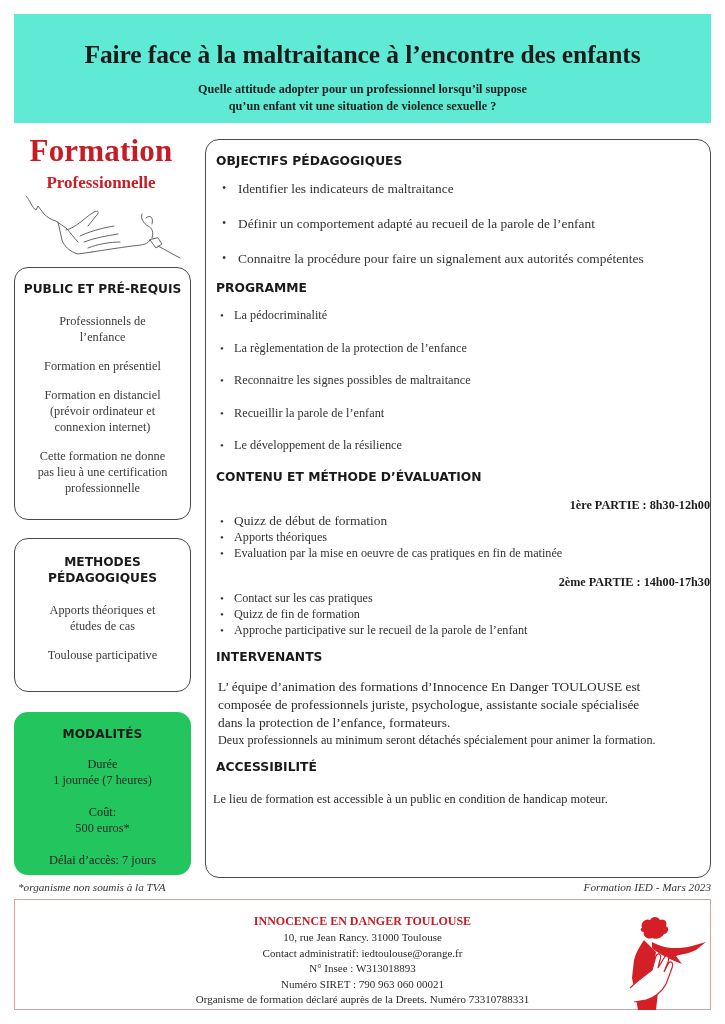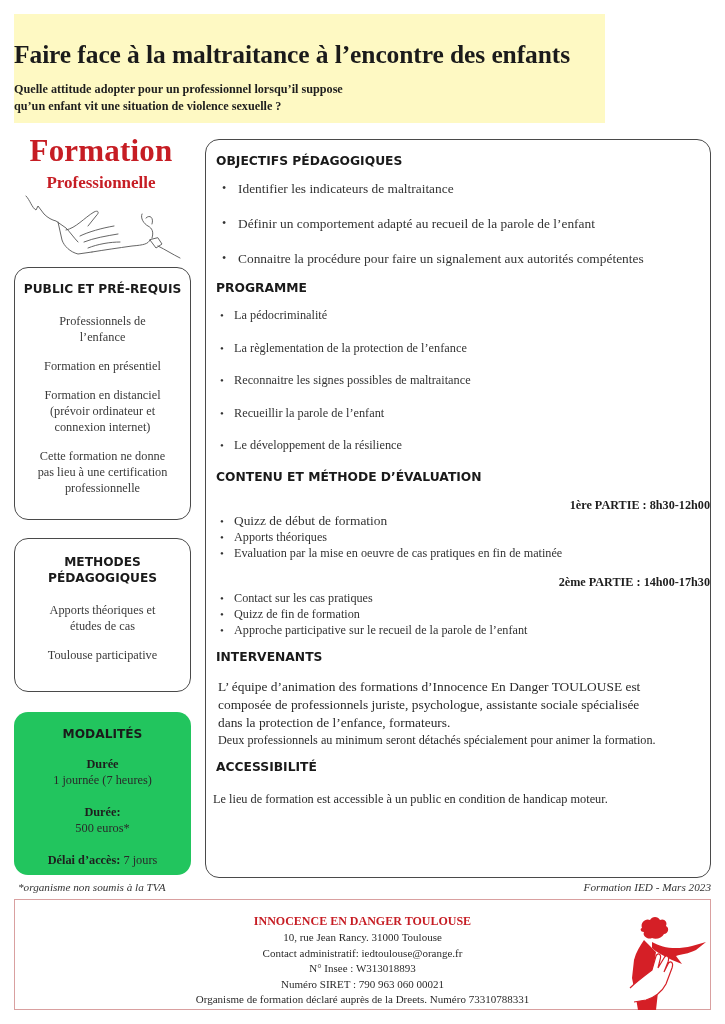--- a/index.html
+++ b/index.html
@@ -1,22 +1,22 @@
 <!DOCTYPE html>
 <html><head>
 <meta charset="utf-8">
 <style>
   * { box-sizing: border-box; margin: 0; padding: 0; }
   html, body { width: 725px; height: 1024px; background: #ffffff; overflow: hidden; }
   body { position: relative; font-family: "Liberation Serif", "DejaVu Serif", serif; color: #2a2a2a; }
 
   .banner {
-    position: absolute; left: 14px; top: 14px; width: 591px; height: 109px;
-    background: #fef9c3;
-    text-align: left;
+    position: absolute; left: 14px; top: 14px; width: 697px; height: 109px;
+    background: #5eead4;
+    text-align: center;
   }
   .banner .title {
     position: absolute; left: 0; right: 0; top: 26px;
     font-family: "Liberation Serif", serif; font-weight: bold; font-size: 25.5px; color: #1b1b1b;
     letter-spacing: -0.1px;
   }
   .banner .sub {
     position: absolute; left: 0; right: 0; top: 67px;
     font-family: "Liberation Serif", serif; font-weight: bold; font-size: 12.2px; color: #1e1e1e; line-height: 17px;
   }
@@ -43,21 +43,21 @@
 
   .box-public { top: 267px; height: 253px; padding-top: 13px; }
   .box-public .h { letter-spacing: 0; }
   .box-public p:first-of-type { margin-top: 16px; }
 
   .box-methodes { top: 538px; height: 154px; padding-top: 15px; }
   .box-methodes p:first-of-type { margin-top: 16px; }
 
   .box-modal { top: 712px; height: 163px; background: #22c55e; border: none; padding-top: 14px; color: #2a2a2a; }
   .box-modal .h { color: #1a1a1a; }
-  .box-modal .k { font-weight: bold; color: #1e1e1e; }
+  .box-modal .k { font-weight: normal; color: #1e1e1e; }
   .box-modal p { margin-top: 16px; }
 
   .footnote {
     position: absolute; left: 18px; top: 881px; font-style: italic; font-size: 11.2px; color: #333;
   }
   .signature {
     position: absolute; right: 14px; top: 881px; font-style: italic; font-size: 11.2px; color: #333;
   }
 
   .rbox {
@@ -136,21 +136,21 @@
   <p>Toulouse participative</p>
 </div>
 
 <div class="lbox box-modal">
   <div class="h">MODALITÉS</div>
   <p style="margin-top:14px;">
     <span class="k">Durée</span><br>
     <span>1 journée  (7 heures)</span>
   </p>
   <p>
-    <span class="k">Durée:</span><br>
+    <span class="k">Coût:</span><br>
     <span>500 euros*</span>
   </p>
   <p>
     <span class="k">Délai d’accès:</span><span> 7 jours</span>
   </p>
 </div>
 <div class="footnote">*organisme non soumis à la TVA</div>
 <div class="signature">Formation IED - Mars 2023</div>
 
 <div class="rbox">

